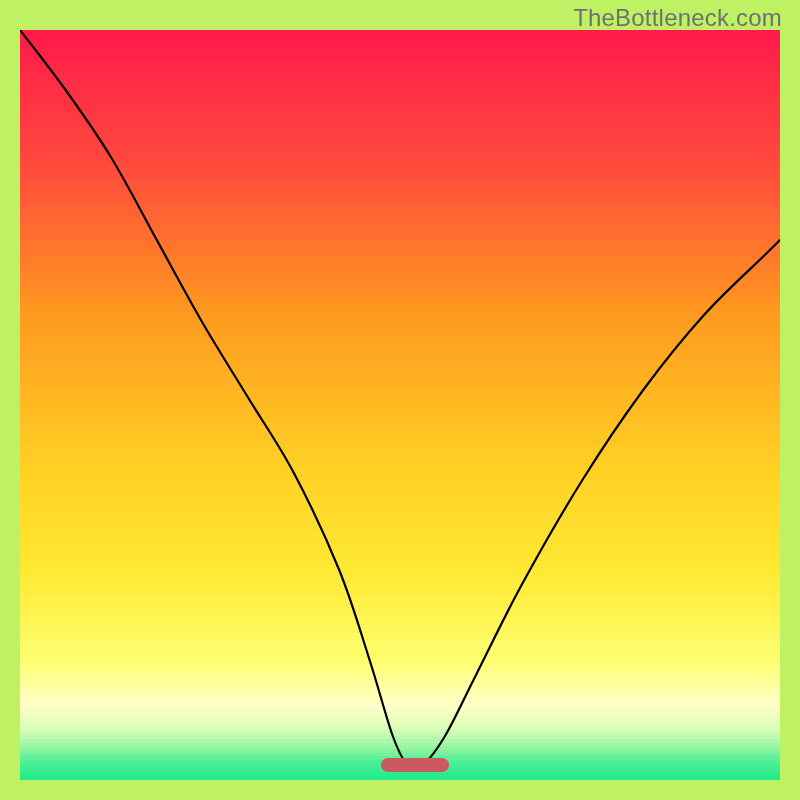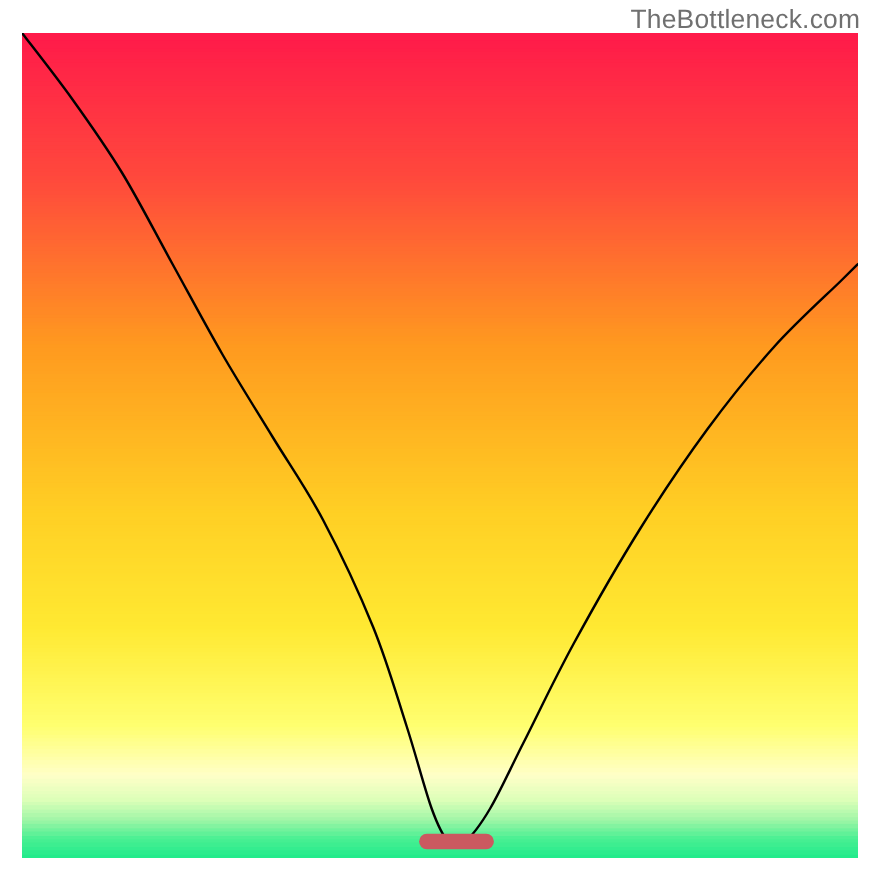--- a/index.html
+++ b/index.html
@@ -1,21 +1,21 @@
 <!DOCTYPE html>
 <html><head>
 <meta charset="utf-8">
 <style>
   * { margin: 0; padding: 0; box-sizing: border-box; }
   html, body { width: 800px; height: 800px; overflow: hidden; background: #000; }
   .frame {
     position: relative;
     width: 800px;
     height: 800px;
-    background: #ffffff;
+    background: #bef264;
   }
   .watermark {
     position: absolute;
     top: 4px;
     right: 18px;
     font-family: Arial, Helvetica, sans-serif;
     font-size: 24px;
     color: #707070;
     letter-spacing: 0.2px;
     user-select: none;

